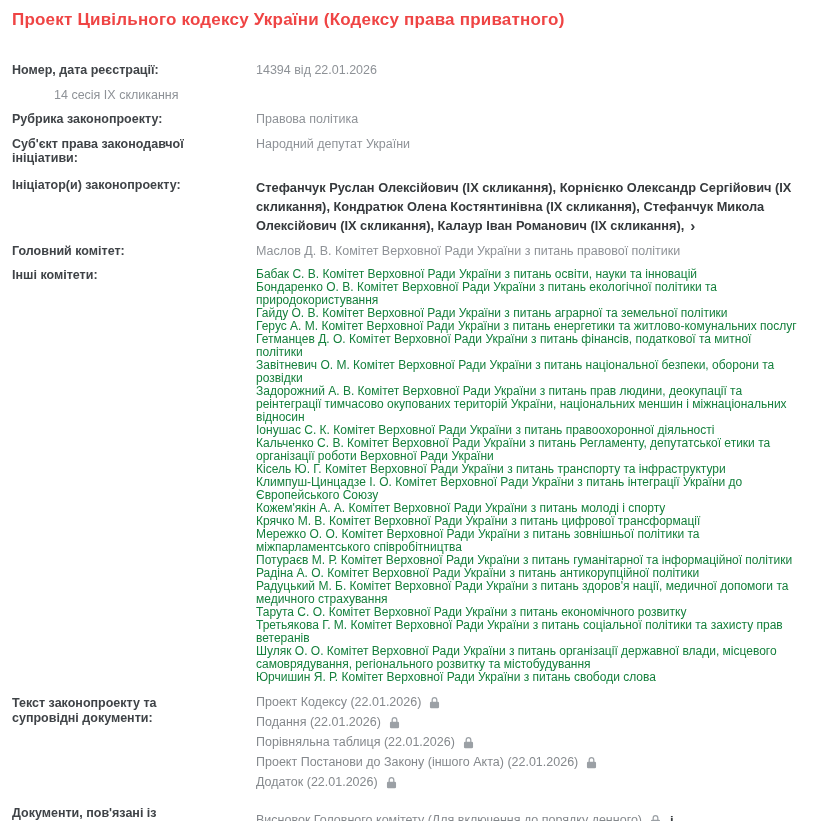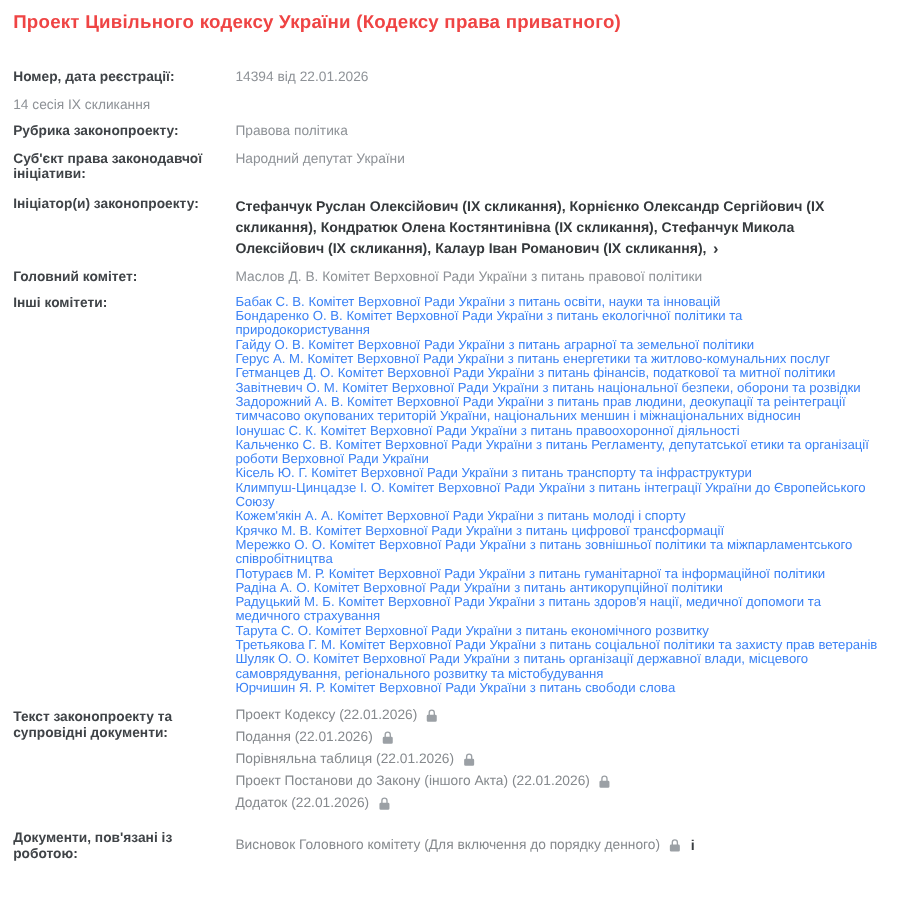--- a/index.html
+++ b/index.html
@@ -27,20 +27,21 @@
     font-size: 12.5px;
     font-weight: 700;
     color: #3f4347;
     line-height: 14.5px;
   }
   .row .value {
     max-width: 592px;
     font-size: 12.5px;
     color: #8e9297;
     line-height: 14.5px;
+    margin-left: 42px;
   }
 
   .row--subject { margin-bottom: 12px; }
 
   .row--initiators { margin-bottom: 9px; }
   .row--initiators .value {
     color: #35393c;
     font-weight: 700;
     line-height: 19px;
     font-size: 12.8px;
@@ -53,21 +54,21 @@
     padding-left: 6px;
     cursor: pointer;
     line-height: 15px;
     vertical-align: -1px;
   }
 
   .row--committees { margin-bottom: 12px; }
   .committee-list .committee-item {
     font-size: 12px;
     line-height: 13px;
-    color: #3b82f6;
+    color: #15803d;
   }
 
   .doc-list .doc-row { margin-bottom: 6.5px; display: flex; align-items: center; }
   .doc-link {
     font-size: 12.5px;
     color: #85898d;
     line-height: 13.5px;
     text-decoration: none;
     cursor: pointer;
   }

